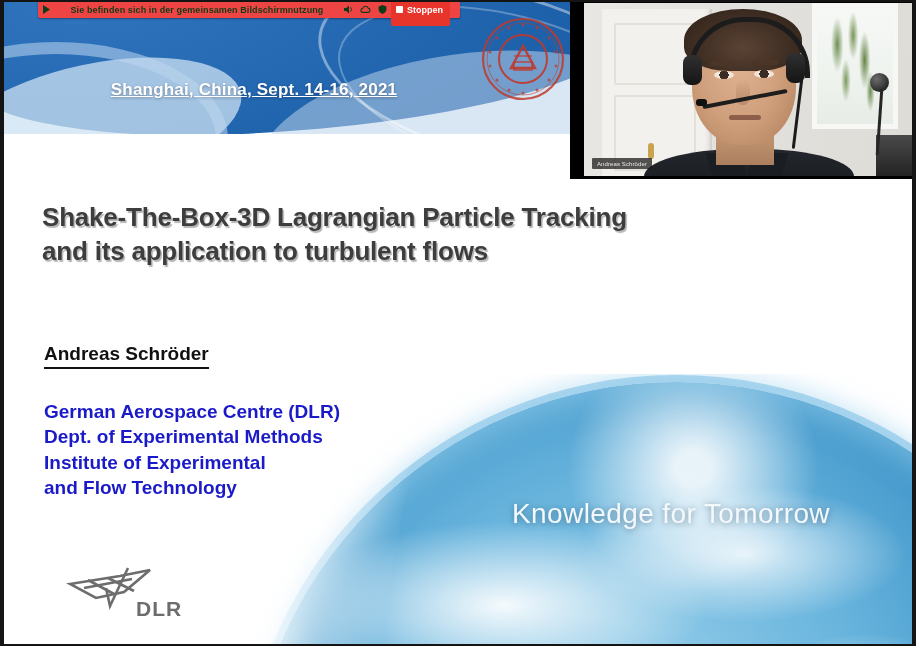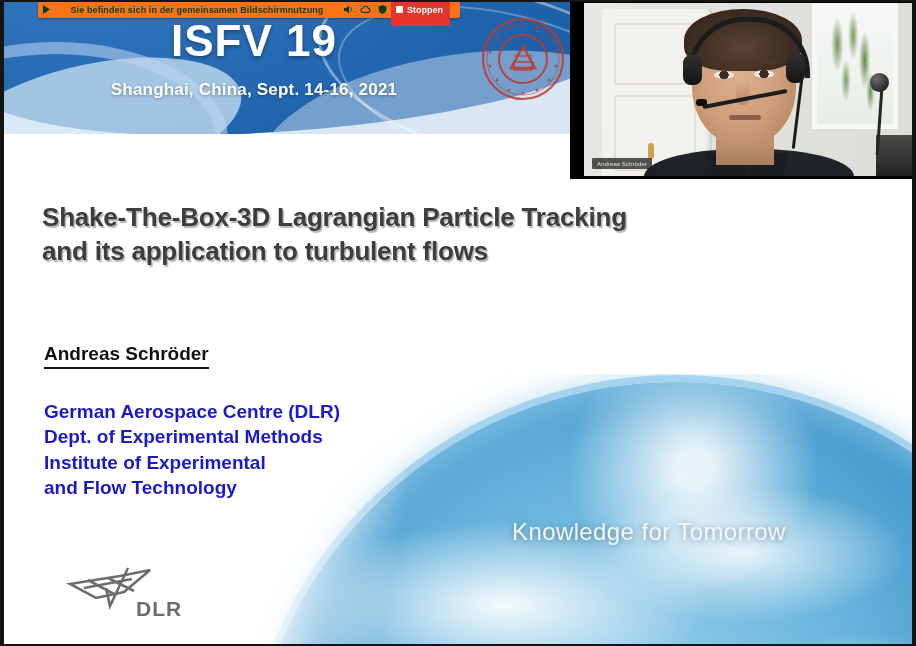--- a/index.html
+++ b/index.html
@@ -25,21 +25,21 @@
   #hdr .swoosh4{position:absolute;left:250px;top:52px;width:420px;height:190px;
       background:rgba(186,210,233,.55);border-radius:50%;transform:rotate(-8deg);}
   #hdr .swoosh5{position:absolute;left:-60px;top:62px;width:300px;height:120px;
       background:rgba(206,226,243,.75);border-radius:50%;transform:rotate(-12deg);}
 
   #isfv{position:absolute;left:0;top:14px;width:500px;text-align:center;
       color:#ffffff;font-size:44px;font-weight:bold;letter-spacing:1px;
       text-shadow:0 2px 4px rgba(0,0,0,.35);}
   #loc{position:absolute;left:0;top:78px;width:500px;text-align:center;
       color:#ffffff;font-size:17px;font-weight:bold;letter-spacing:.2px;
-      text-shadow:0 1px 3px rgba(0,0,0,.35);}
+      text-shadow:0 1px 3px rgba(0,0,0,.35);text-decoration:underline;}
 
   
   #seal{position:absolute;left:476px;top:14px;width:86px;height:86px;}
   #seal svg{display:block;}
 
   
   #title{position:absolute;left:38px;top:198px;width:850px;
       font-size:26px;font-weight:bold;color:#3d3d3d;line-height:1.32;
       letter-spacing:-.2px;text-shadow:1.5px 1.5px 1px rgba(120,120,120,.55);}
   #author{position:absolute;left:40px;top:341px;font-size:19px;font-weight:bold;
@@ -62,26 +62,26 @@
         radial-gradient(ellipse 22% 13% at 44% 62%, rgba(255,255,255,.55), rgba(255,255,255,0) 76%),
         radial-gradient(ellipse 30% 26% at 78% 66%, rgba(122,150,86,.85), rgba(122,150,86,0) 72%),
         radial-gradient(ellipse 20% 18% at 64% 78%, rgba(104,134,74,.78), rgba(104,134,74,0) 74%),
         radial-gradient(ellipse 16% 14% at 88% 46%, rgba(96,128,72,.62), rgba(96,128,72,0) 76%),
         radial-gradient(circle at 44% 40%, #9fd3ec 0%, #68b4dd 34%, #3f95c9 58%, #2f7fb8 76%, #2a6fa6 100%);
       box-shadow:0 0 26px 10px rgba(150,205,235,.55) inset;}
   #globe .rim{position:absolute;left:6px;top:8px;width:860px;height:860px;border-radius:50%;
       box-shadow:0 0 0 7px rgba(120,190,230,.55), 0 0 22px 12px rgba(170,215,240,.55);}
   #globe .fade{position:absolute;left:0;top:0;width:680px;height:276px;
       background:linear-gradient(100deg, rgba(255,255,255,.98) 0 7%, rgba(255,255,255,0) 26%);}
-  #ktm{position:absolute;left:508px;top:516px;font-size:24px;color:#f2f8fc;
+  #ktm{position:absolute;left:508px;top:496px;font-size:28px;color:#f2f8fc;
       font-weight:300;letter-spacing:.4px;text-shadow:0 1px 6px rgba(40,70,95,.55);}
 
   
   #sharebar{position:absolute;left:38px;top:1px;width:422px;height:17px;
-      background:#f97316;border-radius:2px;display:flex;align-items:center;
+      background:#ef4444;border-radius:2px;display:flex;align-items:center;
       box-shadow:0 1px 2px rgba(0,0,0,.35);}
   #sharebar .zicon{width:16px;display:flex;justify-content:center;align-items:center;}
   #sharebar .msg{flex:1;text-align:center;color:#0f3d18;font-size:9px;font-weight:bold;
       letter-spacing:.1px;white-space:nowrap;overflow:hidden;}
   #sharebar .ic{width:17px;height:17px;display:flex;align-items:center;justify-content:center;}
   #stopbtn{display:flex;align-items:center;gap:4px;background:#e8352b;border-radius:2px;
       height:33px;padding:0 7px 0 5px;margin-right:10px;}
   #stopbtn .sq{width:7px;height:7px;background:#ffffff;border-radius:1px;}
   #stopbtn .lbl{color:#ffffff;font-size:9px;font-weight:bold;white-space:nowrap;}
 
@@ -163,21 +163,20 @@
 
     <div id="hdr">
       <div class="band"></div>
       <div class="swoosh5"></div>
       <div class="swoosh4"></div>
       <div class="swoosh3"></div>
       <div class="swoosh1"></div>
       <div class="swoosh2"></div>
     </div>
 
-    <div id="isfv">ISFV 19</div>
     <div id="loc">Shanghai, China, Sept. 14-16, 2021</div>
 
     <div id="seal">
       <svg width="86" height="86" viewBox="0 0 86 86">
         <circle cx="43" cy="43" r="40" fill="none" stroke="#c0392b" stroke-width="2.2" opacity=".85"></circle>
         <circle cx="43" cy="43" r="36" fill="none" stroke="#c0392b" stroke-width="1" opacity=".55"></circle>
         <circle cx="43" cy="43" r="24" fill="none" stroke="#c0392b" stroke-width="2" opacity=".9"></circle>
         <path d="M31 52 L43 30 L55 52 Z" fill="none" stroke="#c0392b" stroke-width="2.4" opacity=".9"></path>
         <rect x="34" y="46" width="18" height="8" fill="none" stroke="#c0392b" stroke-width="1.6" opacity=".8"></rect>
         <path d="M34 40 h18" stroke="#c0392b" stroke-width="1.4" opacity=".8"></path>

